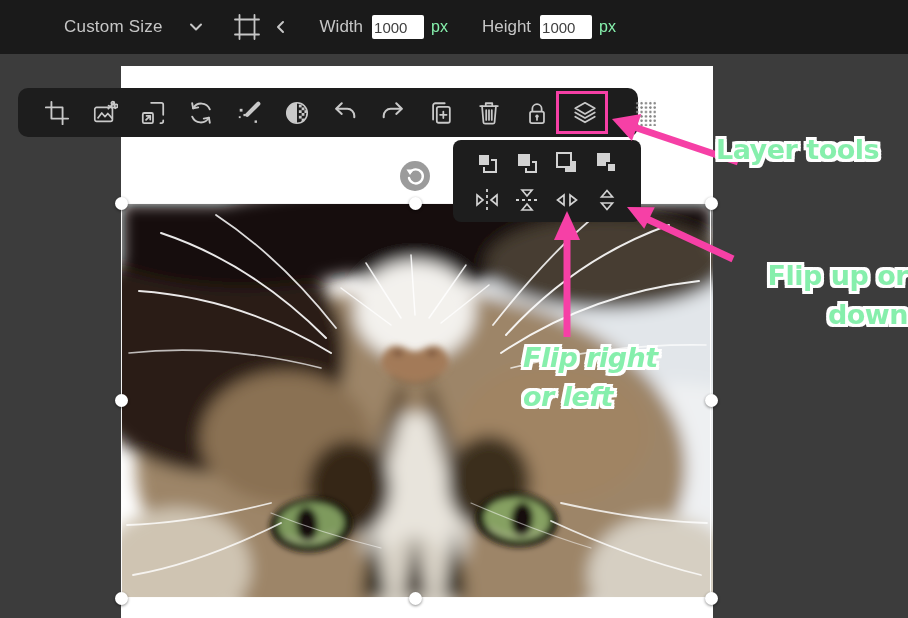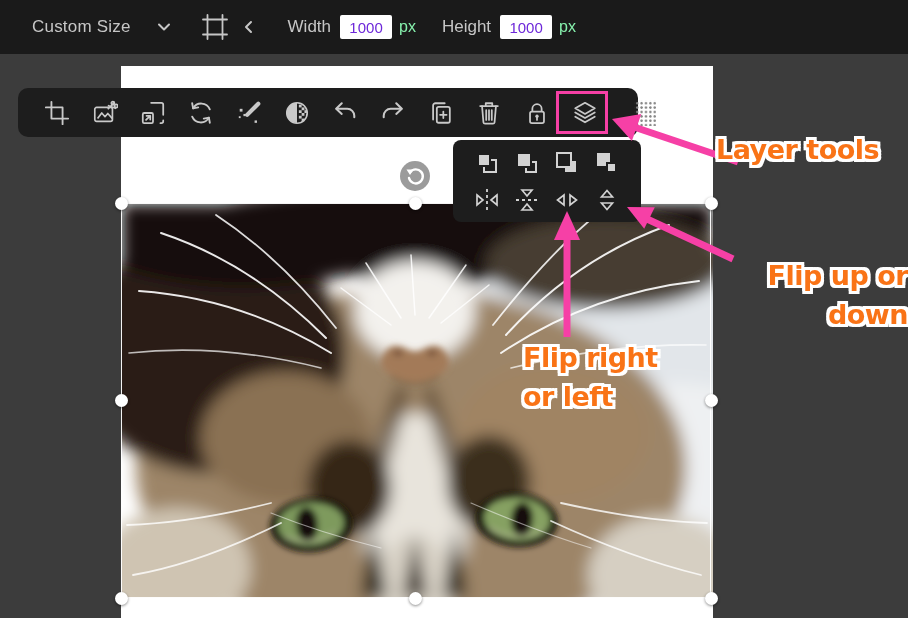--- a/index.html
+++ b/index.html
@@ -4,24 +4,24 @@
 <style>
   html,body{margin:0;padding:0;}
   #app{position:relative;width:908px;height:618px;background:#3c3c3c;overflow:hidden;
        font-family:"Liberation Sans",sans-serif;}
 
   
   .topbar{position:absolute;left:0;top:0;width:908px;height:54px;background:#1a1a1a;
           display:flex;align-items:center;z-index:6;}
   .topbar .lbl{color:#c6c6c6;font-size:17px;}
   .topbar .unit{color:#86efac;font-size:16px;}
-  .preset{display:flex;align-items:center;margin-left:32px;cursor:pointer;}
+  .preset{display:flex;align-items:center;margin-left:64px;cursor:pointer;}
   .preset .lbl{letter-spacing:.2px;}
   .sizebox{width:48px;height:22px;background:#fff;border:0;border-radius:2px;
-           text-align:center;color:#6d28d9;font-size:15px;font-family:"Liberation Sans",sans-serif;}
+           color:#404040;font-size:15px;font-family:"Liberation Sans",sans-serif;}
   .icnbtn{display:flex;align-items:center;justify-content:center;cursor:pointer;}
 
   
   .canvas{position:absolute;left:121px;top:66px;width:592px;height:552px;background:#fff;z-index:1;}
   .catimg{position:absolute;left:121px;top:203px;width:592px;height:395px;z-index:2;}
   .selbox{position:absolute;left:121px;top:203px;width:590px;height:395px;z-index:3;
           border:1.5px solid rgba(255,255,255,.95);box-sizing:border-box;pointer-events:none;}
   .handle{position:absolute;width:13px;height:13px;border-radius:50%;background:#fff;
           box-shadow:0 1px 3px rgba(0,0,0,.45);z-index:3;}
   .rotate{position:absolute;left:400px;top:161px;width:30px;height:30px;border-radius:50%;
@@ -38,28 +38,28 @@
   .hilite{position:absolute;left:556px;top:91px;width:52px;height:43px;box-sizing:border-box;
           border:3px solid #f640a6;z-index:5;pointer-events:none;}
 
   
   .popup{position:absolute;left:453px;top:140px;width:188px;height:82px;background:#1d1d1d;
          border-radius:8px;z-index:4;display:grid;grid-template-columns:repeat(4,1fr);
          grid-template-rows:1fr 1fr;place-items:center;padding:4px 14px;box-sizing:border-box;}
   .ptool{width:28px;height:28px;display:flex;align-items:center;justify-content:center;cursor:pointer;}
 
   
-  .ann{position:absolute;z-index:7;color:#f97316;font-weight:bold;font-size:27px;line-height:39px;
+  .ann{position:absolute;z-index:7;color:#86efac;font-weight:bold;font-size:27px;line-height:39px;
        letter-spacing:-.5px;font-family:"DejaVu Sans",sans-serif;
        text-shadow:-3px -3px 0 #fff,0 -3px 0 #fff,3px -3px 0 #fff,-3px 0 0 #fff,3px 0 0 #fff,
                    -3px 3px 0 #fff,0 3px 0 #fff,3px 3px 0 #fff,
                    -2px -2px 0 #fff,2px -2px 0 #fff,-2px 2px 0 #fff,2px 2px 0 #fff;}
   #ann-layer{left:716px;top:130px;white-space:nowrap;}
   #ann-updown{left:738px;top:256px;width:170px;text-align:right;}
-  #ann-rightleft{left:523px;top:338px;width:160px;}
+  #ann-rightleft{left:523px;top:338px;width:160px;font-style:italic;}
   .arrows{position:absolute;left:0;top:0;width:908px;height:618px;z-index:6;pointer-events:none;}
 </style>
 </head>
 <body>
 
 <div id="app">
 
   <div class="topbar">
     <div class="preset">
       <span class="lbl">Custom Size</span>
@@ -78,21 +78,21 @@
       </svg>
     </span>
     <span class="icnbtn" style="margin-left:12px">
       <svg width="16" height="16" viewBox="0 0 16 16">
         <polyline points="10,3 5,8 10,13" fill="none" stroke="#c6c6c6" stroke-width="2" stroke-linecap="round" stroke-linejoin="round"></polyline>
       </svg>
     </span>
     <span class="lbl" style="margin-left:31px">Width</span>
     <input class="sizebox" style="margin-left: 9px;" value="1000">
     <span class="unit" style="margin-left:7px">px</span>
-    <span class="lbl" style="margin-left:26px">Height</span>
+    <span class="lbl" style="margin-left:34px">Height</span>
     <input class="sizebox" style="margin-left: 9px;" value="1000">
     <span class="unit" style="margin-left:7px">px</span>
   </div>
 
   <div class="canvas"></div>
 
   <svg class="catimg" viewBox="0 0 592 395">
     <defs>
       <filter id="b8" x="-30%" y="-30%" width="160%" height="160%">
           <feGaussianBlur stdDeviation="8"></feGaussianBlur>

